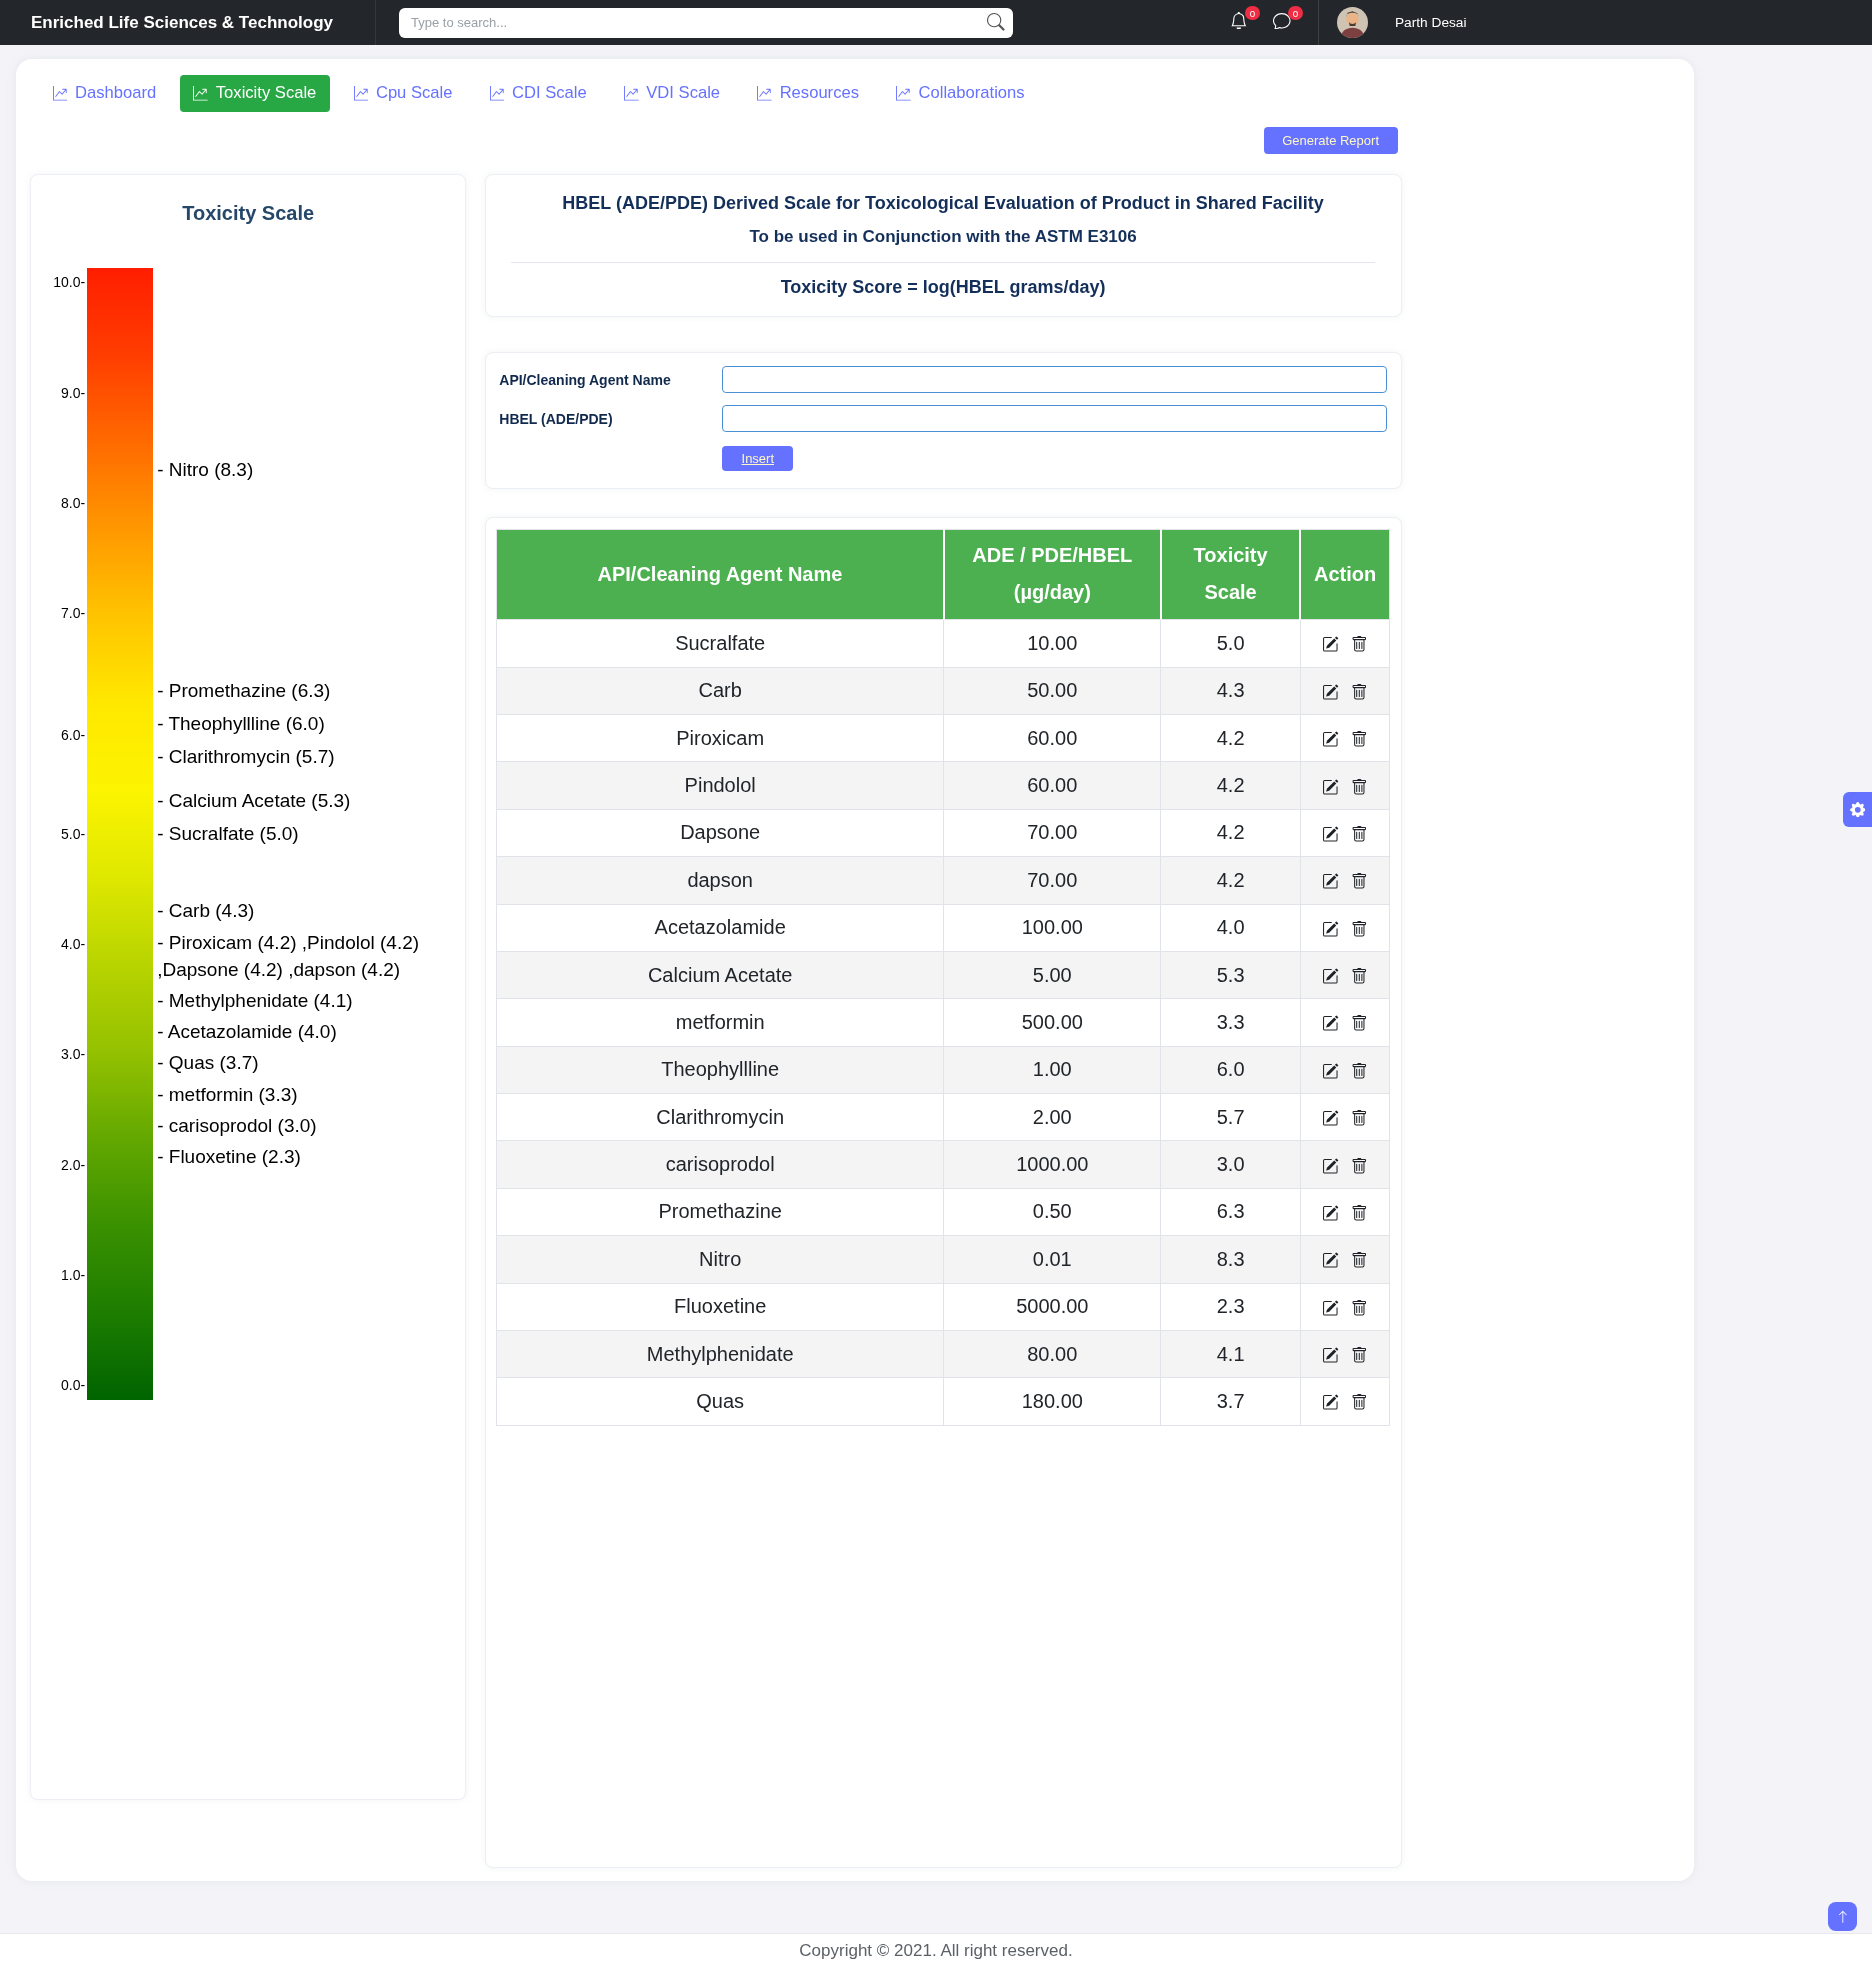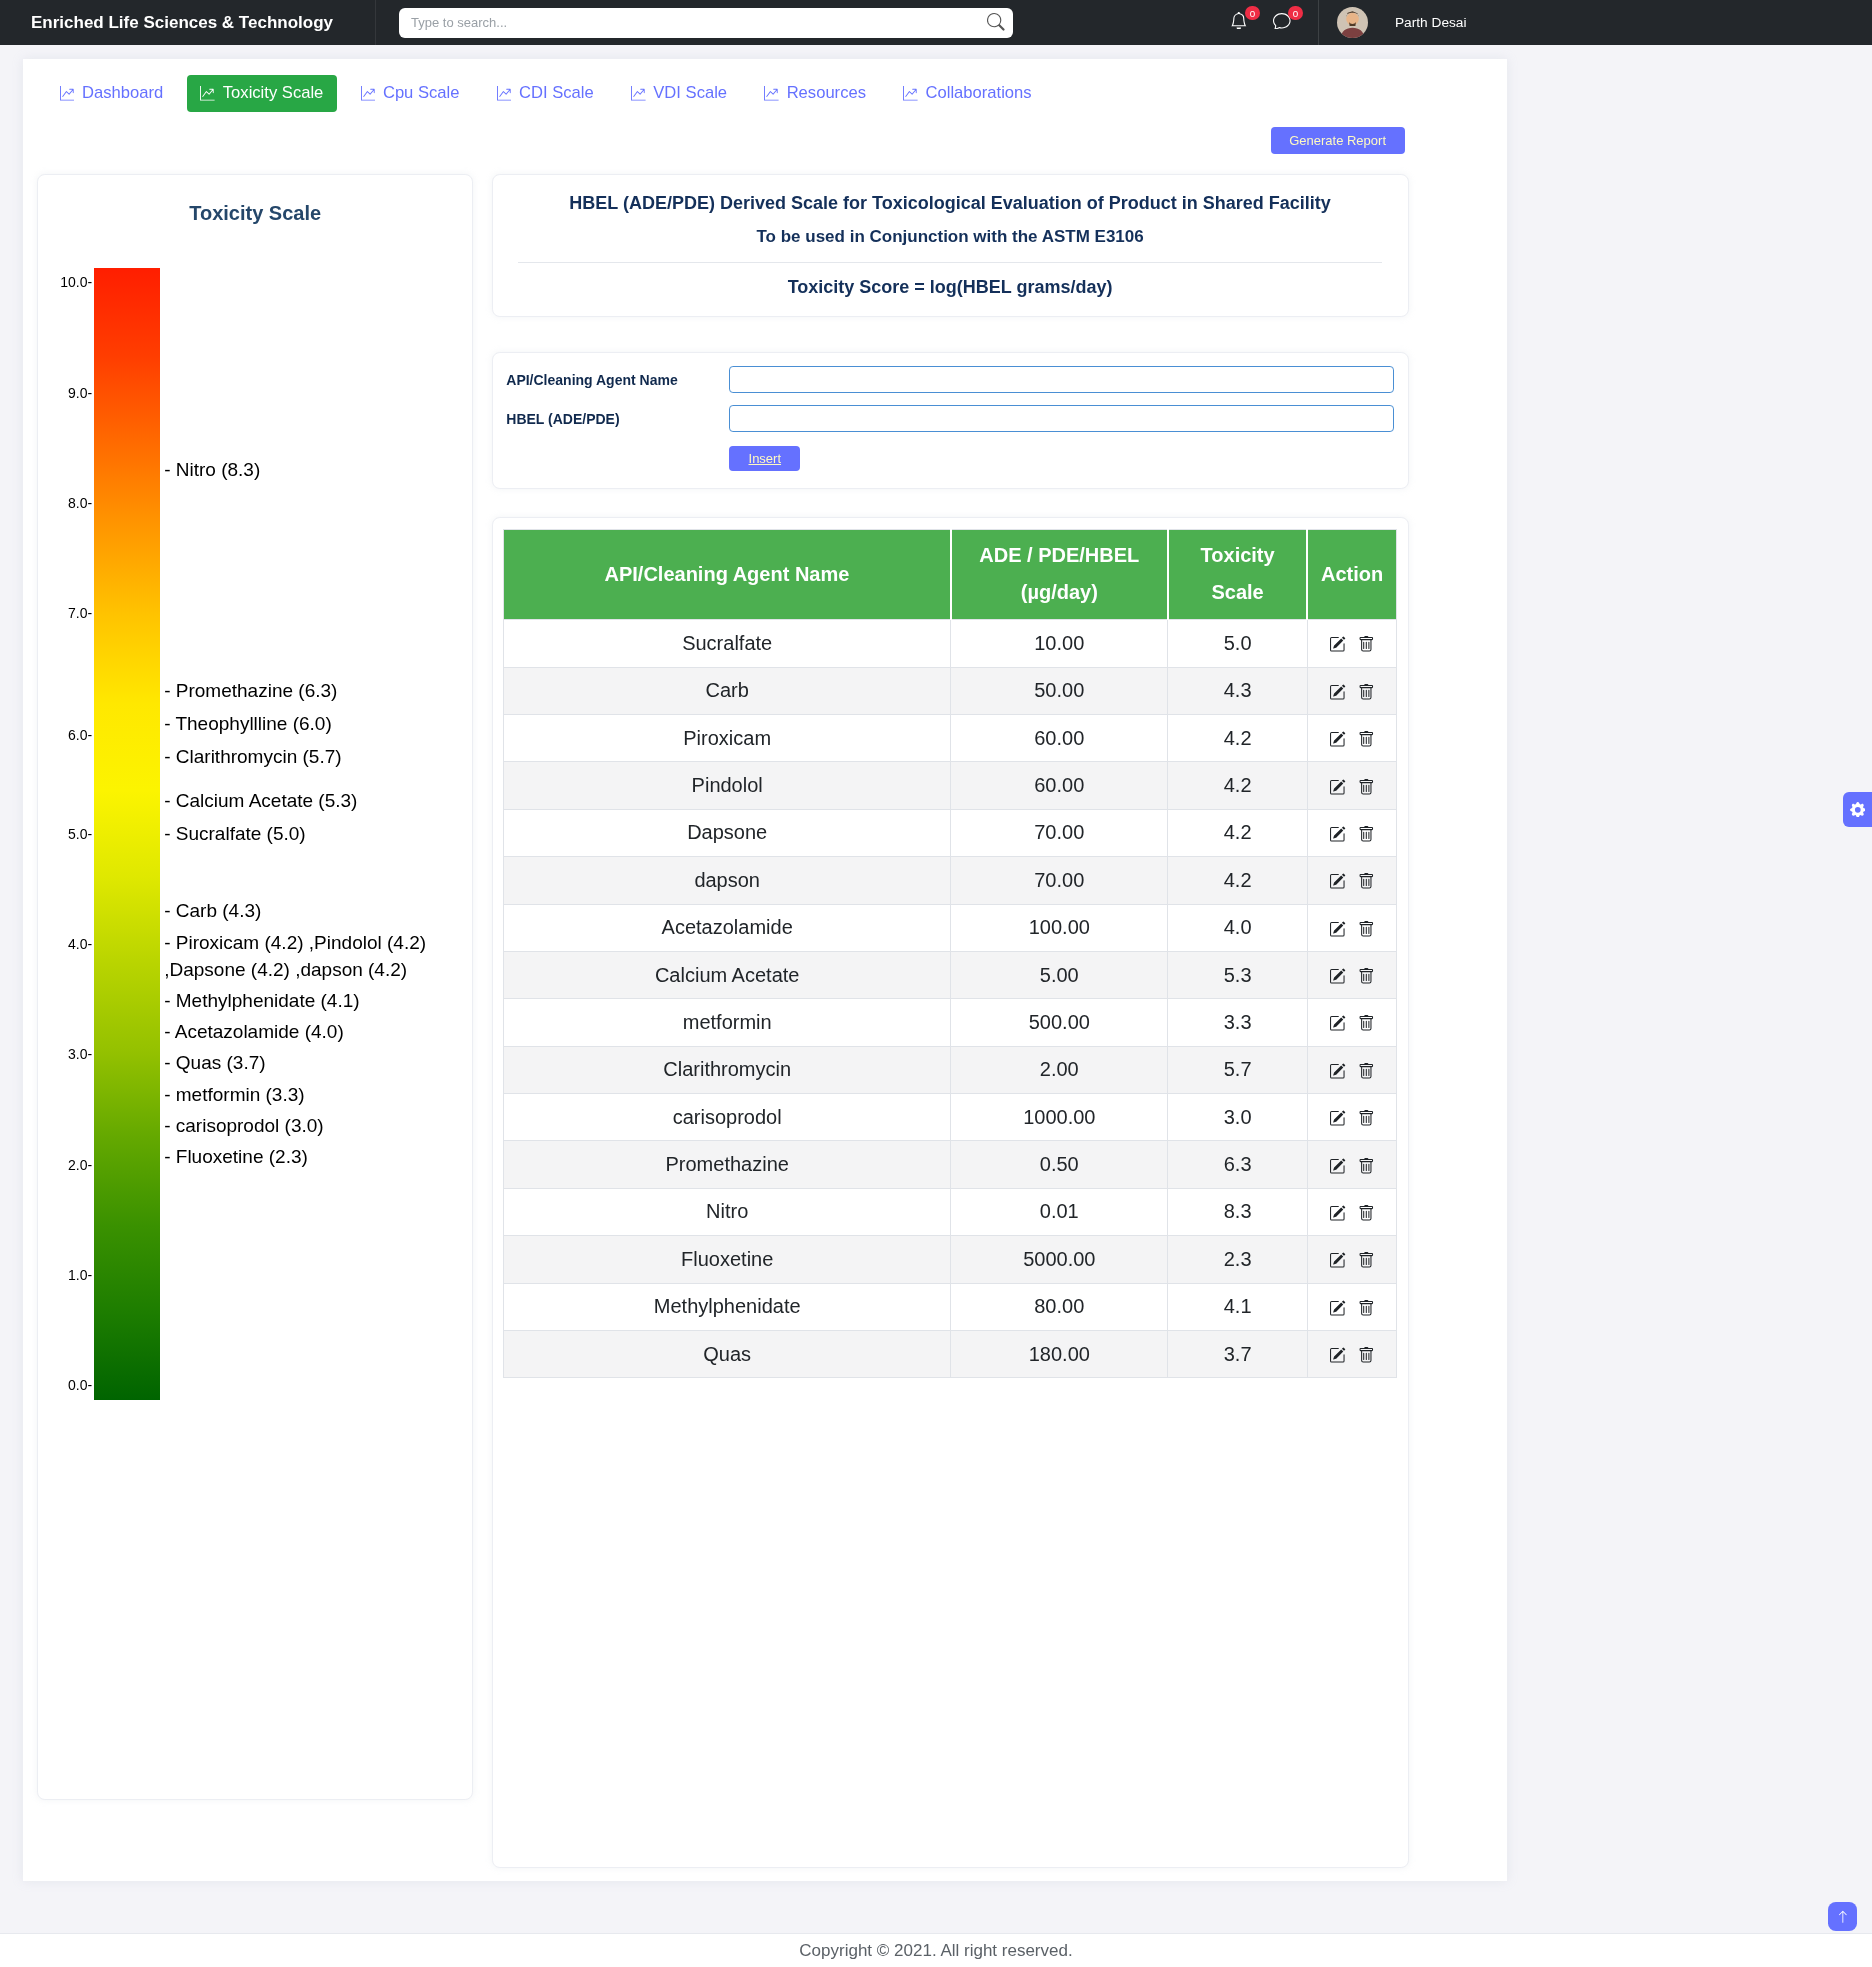--- a/index.html
+++ b/index.html
@@ -24,21 +24,21 @@
   .nav-right{display:flex;align-items:center;margin-left:217px;height:100%;}
   .icon-wrap{position:relative;width:21.5px;height:21.5px;color:#fff;margin-right:21.5px;cursor:pointer;}
   .icon-wrap svg{width:17.6px;height:17.6px;}
   .badge{position:absolute;top:-5.9px;right:-7.8px;min-width:14.6px;height:14.6px;border-radius:50%;background:var(--badge-red);color:#fff;font-size:9.8px;display:flex;align-items:center;justify-content:center;padding:0 2.9px;}
   .nav-divider{width:1px;height:45px;background:rgba(255,255,255,.12);margin:0 17.6px 0 2px;}
   .user-menu{display:flex;align-items:center;cursor:pointer;}
   .avatar{width:31px;height:31px;border-radius:50%;overflow:hidden;flex-shrink:0;}
   .user-name{color:#fff;font-size:13.7px;margin-left:27px;}
 
   
-  .content-card{position:absolute;left:15.6px;top:59px;width:1484px;height:1822px;background:#fff;border-radius:0;box-shadow:0 0 9.8px rgba(183,192,206,.25);margin-left:7px;}
+  .content-card{position:absolute;left:15.6px;top:59px;width:1678px;height:1822px;background:#fff;border-radius:16px;box-shadow:0 0 9.8px rgba(183,192,206,.25);}
   .tabs{display:flex;align-items:center;gap:9.8px;padding:15.6px 23.4px;}
   .tab{display:flex;align-items:center;gap:7.8px;padding:8.8px 13.7px;border-radius:3.9px;font-size:16.6px;color:var(--accent);cursor:pointer;white-space:nowrap;}
   .tab svg{width:14.6px;height:14.6px;flex-shrink:0;}
   .tab.active{background:var(--tab-active-bg);color:#fff;}
   .btn{display:inline-flex;align-items:center;justify-content:center;background:var(--accent);color:#fef9c3;border:none;border-radius:3.9px;font-size:13px;cursor:pointer;}
   .generate-report{position:absolute;left:1248px;top:68px;width:134px;height:27px;}
 
   .panel{position:absolute;background:#fff;border:1px solid #eceef3;border-radius:7.8px;box-shadow:0 0 7.8px rgba(183,192,206,.18);}
 
   
@@ -375,20 +375,36 @@
                   <path d="M1 13.5A1.5 1.5 0 0 0 2.5 15h11a1.5 1.5 0 0 0 1.5-1.5v-6a.5.5 0 0 0-1 0v6a.5.5 0 0 1-.5.5h-11a.5.5 0 0 1-.5-.5v-11a.5.5 0 0 1 .5-.5H9a.5.5 0 0 0 0-1H2.5A1.5 1.5 0 0 0 1 2.5v11z"></path>
                 </svg>
               </span><span class="icon-btn">
                 <svg viewBox="0 0 16 16" fill="currentColor">
                   <path d="M5.5 5.5A.5.5 0 0 1 6 6v6a.5.5 0 0 1-1 0V6a.5.5 0 0 1 .5-.5zm2.5 0a.5.5 0 0 1 .5.5v6a.5.5 0 0 1-1 0V6a.5.5 0 0 1 .5-.5zm3 .5a.5.5 0 0 0-1 0v6a.5.5 0 0 0 1 0V6z"></path>
                   <path d="M14.5 3a1 1 0 0 1-1 1H13v9a2 2 0 0 1-2 2H5a2 2 0 0 1-2-2V4h-.5a1 1 0 0 1-1-1V2a1 1 0 0 1 1-1H6a1 1 0 0 1 1-1h2a1 1 0 0 1 1 1h3.5a1 1 0 0 1 1 1v1zM4.118 4 4 4.059V13a1 1 0 0 0 1 1h6a1 1 0 0 0 1-1V4.059L11.882 4H4.118zM2.5 3h11V2h-11v1z"></path>
                 </svg>
               </span></td>
           </tr>
           <tr>
+            <td>Theophyllline</td>
+            <td>1.00</td>
+            <td>6.0</td>
+            <td class="action-cell"><span class="icon-btn">
+                <svg viewBox="0 0 16 16" fill="currentColor">
+                  <path d="M15.502 1.94a.5.5 0 0 1 0 .706L14.459 3.69l-2-2L13.502.646a.5.5 0 0 1 .707 0l1.293 1.293zm-1.75 2.456-2-2L4.939 9.21a.5.5 0 0 0-.121.196l-.805 2.414a.25.25 0 0 0 .316.316l2.414-.805a.5.5 0 0 0 .196-.12l6.813-6.814z"></path>
+                  <path d="M1 13.5A1.5 1.5 0 0 0 2.5 15h11a1.5 1.5 0 0 0 1.5-1.5v-6a.5.5 0 0 0-1 0v6a.5.5 0 0 1-.5.5h-11a.5.5 0 0 1-.5-.5v-11a.5.5 0 0 1 .5-.5H9a.5.5 0 0 0 0-1H2.5A1.5 1.5 0 0 0 1 2.5v11z"></path>
+                </svg>
+              </span><span class="icon-btn">
+                <svg viewBox="0 0 16 16" fill="currentColor">
+                  <path d="M5.5 5.5A.5.5 0 0 1 6 6v6a.5.5 0 0 1-1 0V6a.5.5 0 0 1 .5-.5zm2.5 0a.5.5 0 0 1 .5.5v6a.5.5 0 0 1-1 0V6a.5.5 0 0 1 .5-.5zm3 .5a.5.5 0 0 0-1 0v6a.5.5 0 0 0 1 0V6z"></path>
+                  <path d="M14.5 3a1 1 0 0 1-1 1H13v9a2 2 0 0 1-2 2H5a2 2 0 0 1-2-2V4h-.5a1 1 0 0 1-1-1V2a1 1 0 0 1 1-1H6a1 1 0 0 1 1-1h2a1 1 0 0 1 1 1h3.5a1 1 0 0 1 1 1v1zM4.118 4 4 4.059V13a1 1 0 0 0 1 1h6a1 1 0 0 0 1-1V4.059L11.882 4H4.118zM2.5 3h11V2h-11v1z"></path>
+                </svg>
+              </span></td>
+          </tr>
+          <tr>
             <td>Clarithromycin</td>
             <td>2.00</td>
             <td>5.7</td>
             <td class="action-cell"><span class="icon-btn">
                 <svg viewBox="0 0 16 16" fill="currentColor">
                   <path d="M15.502 1.94a.5.5 0 0 1 0 .706L14.459 3.69l-2-2L13.502.646a.5.5 0 0 1 .707 0l1.293 1.293zm-1.75 2.456-2-2L4.939 9.21a.5.5 0 0 0-.121.196l-.805 2.414a.25.25 0 0 0 .316.316l2.414-.805a.5.5 0 0 0 .196-.12l6.813-6.814z"></path>
                   <path d="M1 13.5A1.5 1.5 0 0 0 2.5 15h11a1.5 1.5 0 0 0 1.5-1.5v-6a.5.5 0 0 0-1 0v6a.5.5 0 0 1-.5.5h-11a.5.5 0 0 1-.5-.5v-11a.5.5 0 0 1 .5-.5H9a.5.5 0 0 0 0-1H2.5A1.5 1.5 0 0 0 1 2.5v11z"></path>
                 </svg>
               </span><span class="icon-btn">
                 <svg viewBox="0 0 16 16" fill="currentColor">

